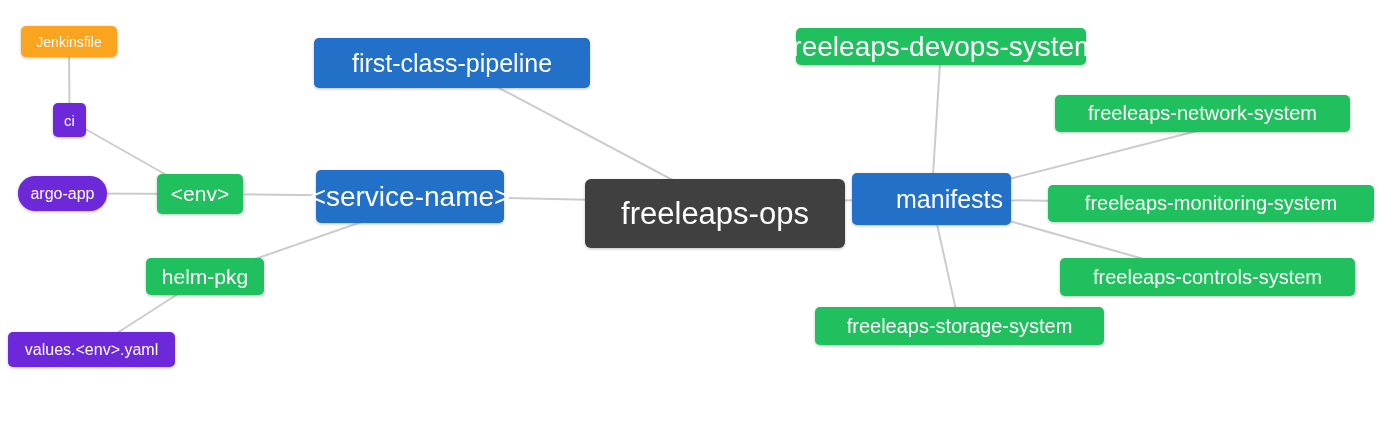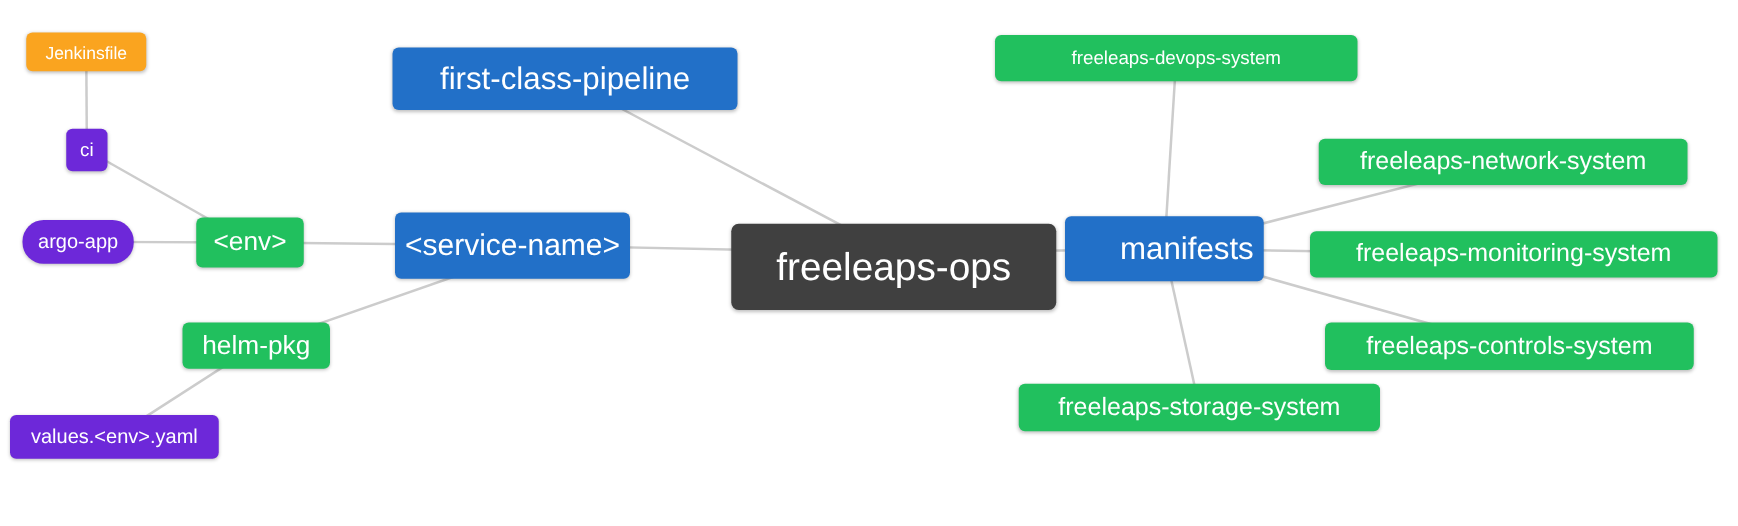--- a/index.html
+++ b/index.html
@@ -68,29 +68,29 @@
   <div class="node node-red" style="left:18px;  top:176px; width:89px;  height:35px; font-size:16px;border-radius:17px;">argo-app</div>
 
   <div class="node node-green" style="left:157px; top:174px; width:86px;  height:40px; font-size:21px;">&lt;env&gt;</div>
 
   <div class="node node-green" style="left:146px; top:258px; width:118px; height:37px; font-size:21px;">helm-pkg</div>
 
   <div class="node node-red" style="left:8px;   top:332px; width:167px; height:35px; font-size:16px;">values.&lt;env&gt;.yaml</div>
 
   <div class="node node-blue" style="left:314px; top:38px;  width:276px; height:50px; font-size:25px;">first-class-pipeline</div>
 
-  <div class="node node-blue" style="left:316px; top:170px; width:188px; height:53px; font-size:24px;">&lt;service-name&gt;</div>
+  <div class="node node-blue" style="left:316px; top:170px; width:188px; height:53px; font-size:28px;">&lt;service-name&gt;</div>
 
   <div class="node node-root" style="left:585px; top:168px; width:260px; height:69px; font-size:31px;">freeleaps-ops</div>
 
   <div class="node node-blue" style="left:852px; top:173px; width:159px; height:52px; font-size:25px;padding-left:36px;">manifests</div>
 
-  <div class="node node-green" style="left:796px; top:28px;  width:290px; height:37px; font-size:15px;">freeleaps-devops-system</div>
+  <div class="node node-green" style="left:796px; top:28px;  width:290px; height:37px; font-size:28px;">freeleaps-devops-system</div>
 
-  <div class="node node-green" style="left:1055px;top:111px; width:295px; height:37px; font-size:20px;">freeleaps-network-system</div>
+  <div class="node node-green" style="left:1055px;top:95px; width:295px; height:37px; font-size:20px;">freeleaps-network-system</div>
 
   <div class="node node-green" style="left:1048px;top:185px; width:326px; height:37px; font-size:20px;">freeleaps-monitoring-system</div>
 
   <div class="node node-green" style="left:1060px;top:258px; width:295px; height:38px; font-size:20px;">freeleaps-controls-system</div>
 
   <div class="node node-green" style="left:815px; top:307px; width:289px; height:38px; font-size:20px;">freeleaps-storage-system</div>
 
 </div>
 
 </body></html>

